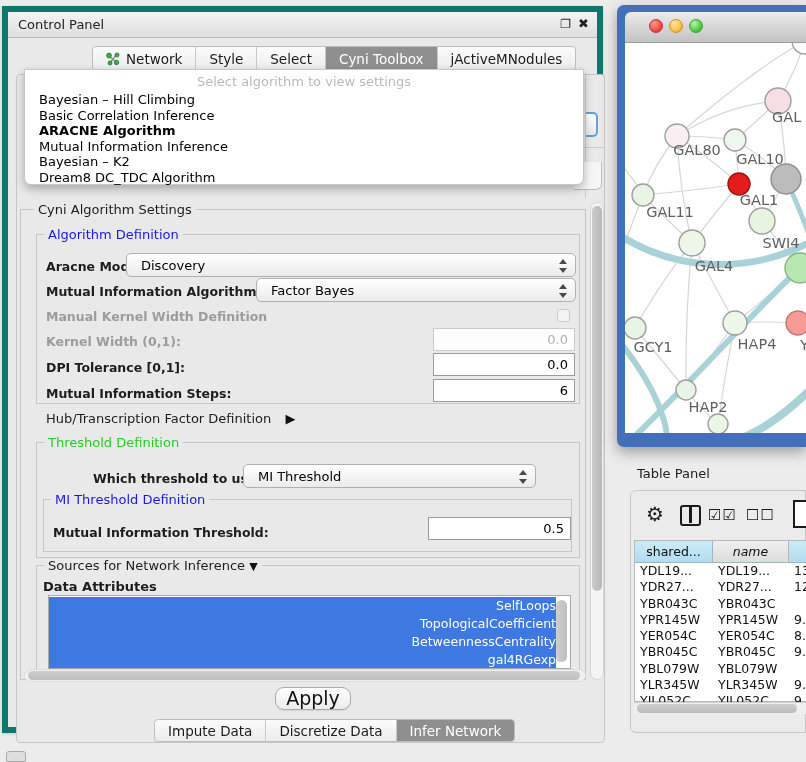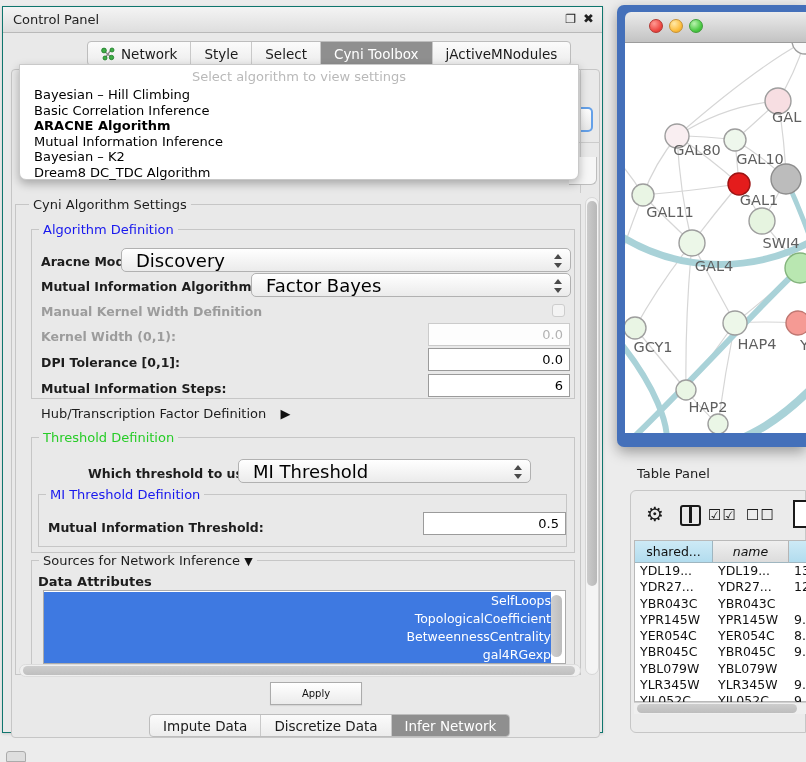--- a/index.html
+++ b/index.html
@@ -4,21 +4,21 @@
 <style>
   * { margin:0; padding:0; box-sizing:border-box; }
   html,body { width:806px; height:762px; }
   body { font-family:"DejaVu Sans","Liberation Sans",sans-serif; font-size:12.5px; color:#1d1d1d;
          background:var(--page-bg,#ececec); overflow:hidden; }
   #screen { position:relative; width:806px; height:762px; overflow:hidden; }
   .abs { position:absolute; }
 
   
   .control-panel { left:2px; top:6px; width:601px; height:727px; background:#e9e9e9;
-                   border:1px solid #0f766e; box-shadow:0 1px 3px rgba(0,0,0,.15); }
+                   border:6px solid #0f766e; box-shadow:0 1px 3px rgba(0,0,0,.15); }
   .cp-titlebar { left:0; top:0; width:100%; height:26px;
                  background:linear-gradient(#f4f4f4,#dedede); border-bottom:1px solid #b9b9b9; }
   .cp-title { left:10px; top:5px; font-size:13px; color:#222; }
   .cp-float { right:26px; top:5px; font-size:12px; color:#222; cursor:default; }
   .cp-close { right:8px; top:4px; font-size:13px; font-weight:bold; color:#222; cursor:default; }
 
   
   .tabstrip { left:84px; top:34px; height:25px; display:flex; border:1px solid #bdbdbd;
               border-radius:4px; background:linear-gradient(#fbfbfb,#ececec); overflow:hidden; }
   .tabseg { display:flex; align-items:center; padding:0 13px; font-size:13.5px; color:#1b1b1b;
@@ -51,21 +51,21 @@
   .legend.black { color:#1d1d1d; }
   .legend.blue { color:#1717ee; }
   .legend.green { color:#27cc27; }
   .group-box { position:absolute; border:1px solid #c6c6c6; }
   .flabel { position:absolute; font-weight:bold; font-size:12.5px; color:#1d1d1d; white-space:nowrap; }
   .flabel.disabled { color:#9c9c9c; }
   .plain-label { position:absolute; font-size:13px; color:#1d1d1d; white-space:nowrap; }
 
   .combo { position:absolute; height:24px; background:linear-gradient(#ffffff,#ebebeb);
            border:1px solid #b1b1b1; border-radius:5px; display:flex; align-items:center; }
-  .combo-text { padding-left:14px; font-size:18px; color:#000; }
+  .combo-text { padding-left:14px; font-size:13px; color:#000; }
   .spinner { position:absolute; right:8px; top:4px; width:8px; height:16px; }
   .spinner:before { content:""; position:absolute; left:0; top:1px; border:4px solid transparent;
                     border-bottom:5px solid #4a4a4a; border-top:none; }
   .spinner:after { content:""; position:absolute; left:0; bottom:1px; border:4px solid transparent;
                    border-top:5px solid #4a4a4a; border-bottom:none; }
 
   .tfield { position:absolute; height:23px; background:#fff; border:1px solid #9b9b9b;
             font-size:13px; text-align:right; padding:3px 6px 0 8px; color:#000; }
   .tfield.disabled { border:1px solid #cbcbcb; color:#b2b2b2; background:#fdfdfd; }
   .checkbox { position:absolute; width:13px; height:13px; border:1px solid #cdcdcd;
@@ -84,22 +84,22 @@
              border:1px solid #dcdcdc; border-radius:7px; }
   .hscroll-thumb { position:absolute; left:3px; top:1px; width:552px; height:9px; border-radius:5px;
                    background:linear-gradient(#cdcdcd,#bfbfbf); }
 
   
   .vscroll-track { left:582px; top:190px; width:14px; height:478px; background:#f4f4f4;
                    border:1px solid #d6d6d6; border-radius:7px; }
   .vscroll-thumb { position:absolute; left:1px; top:3px; width:10px; height:385px; border-radius:6px;
                    background:linear-gradient(90deg,#cbcbcb,#b8b8b8); }
 
-  .apply-btn { left:267px; top:675px; width:92px; height:23px; border:1px solid #ababab;
-               border-radius:0; background:linear-gradient(#ffffff,#ebebeb); font-size:10px;
+  .apply-btn { left:267px; top:675px; width:76px; height:23px; border:1px solid #ababab;
+               border-radius:9px; background:linear-gradient(#ffffff,#ebebeb); font-size:19px;
                text-align:center; line-height:21px; color:#111; box-shadow:0 1px 1px rgba(0,0,0,.08); }
 
   .bottom-tabs { left:146px; top:707px; height:23px; display:flex; border:1px solid #bdbdbd;
                  border-radius:4px; background:linear-gradient(#fbfbfb,#ececec); overflow:hidden; }
   .bottom-tabs .tabseg { font-size:13.5px; }
 
   .corner-chip { left:6px; top:751px; width:20px; height:11px; border:1px solid #ababab;
                  background:#dedede; border-radius:3px 3px 0 0; }
 
   

